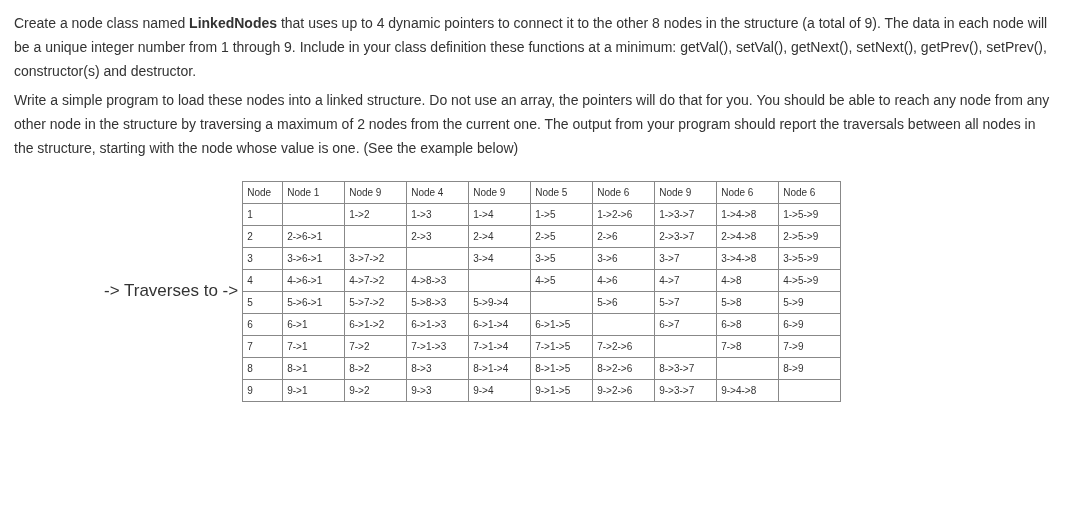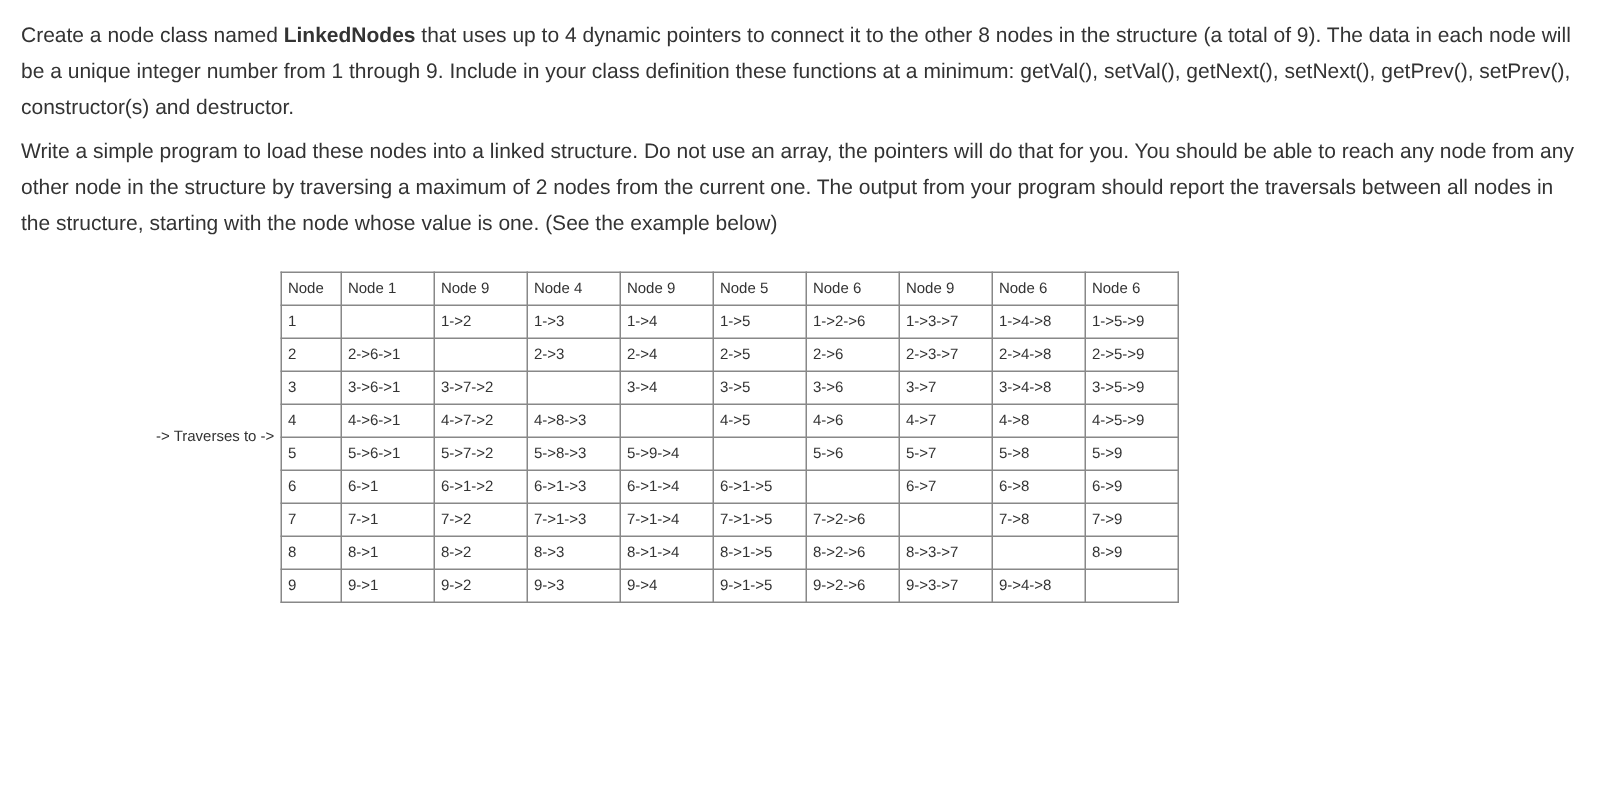--- a/index.html
+++ b/index.html
@@ -24,21 +24,21 @@
     .func {
       font-weight: normal;
     }
     .table-wrap {
       display: flex;
       align-items: center;
       margin-top: 20px;
       margin-left: 90px;
     }
     .left-label {
-      font-size: 10px;
+      font-size: 17px;
       color: #333;
       padding-right: 4px;
       white-space: nowrap;
     }
     table {
       border-collapse: collapse;
       font-size: 10px;
       color: #333;
     }
     td {

